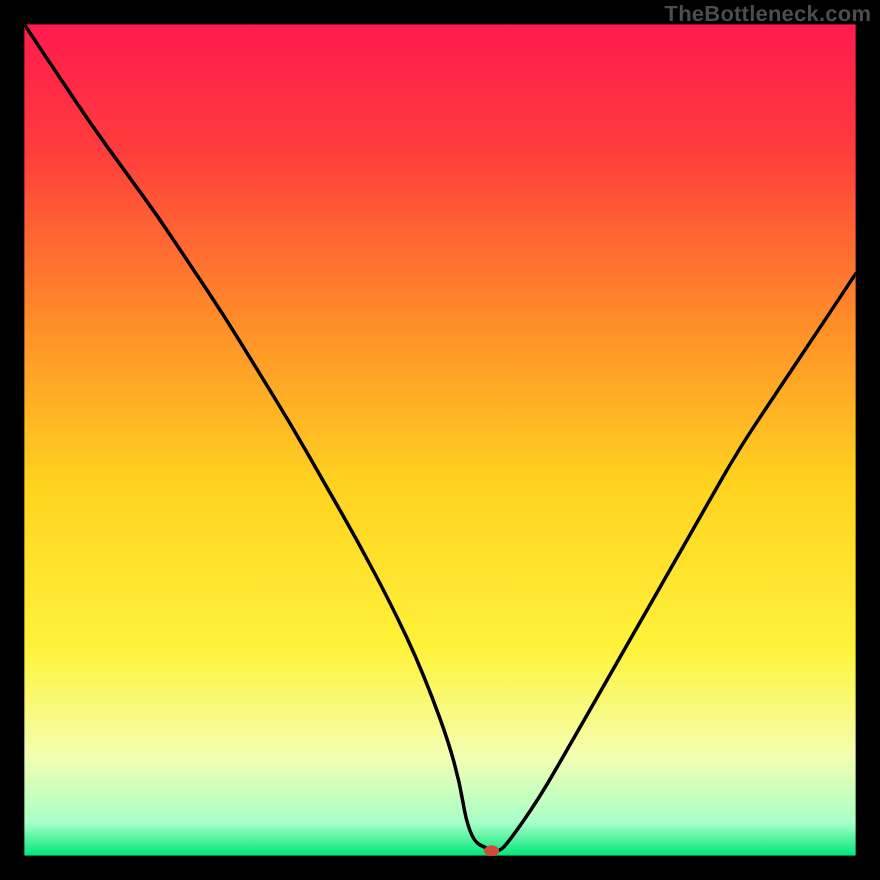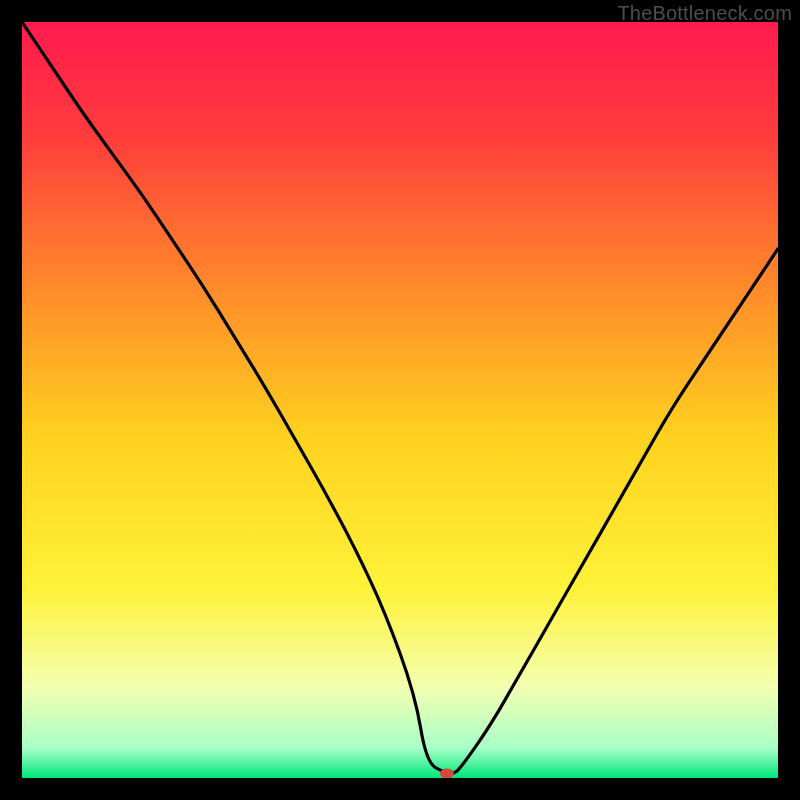--- a/index.html
+++ b/index.html
@@ -25,21 +25,21 @@
     top: 22px;
     width: 756px;
     height: 756px;
   }
   .watermark {
     position: absolute;
     top: 2px;
     right: 8px;
     color: #4d4d4d;
     font-size: 20px;
-    font-weight: 400;
+    font-weight: 700;
     letter-spacing: 0.2px;
   }
   svg { display: block; }
 </style>
 </head>
 <body>
 
 <div class="frame"></div>
 
 <svg class="plot" width="756" height="756" viewBox="0 0 756 756">

